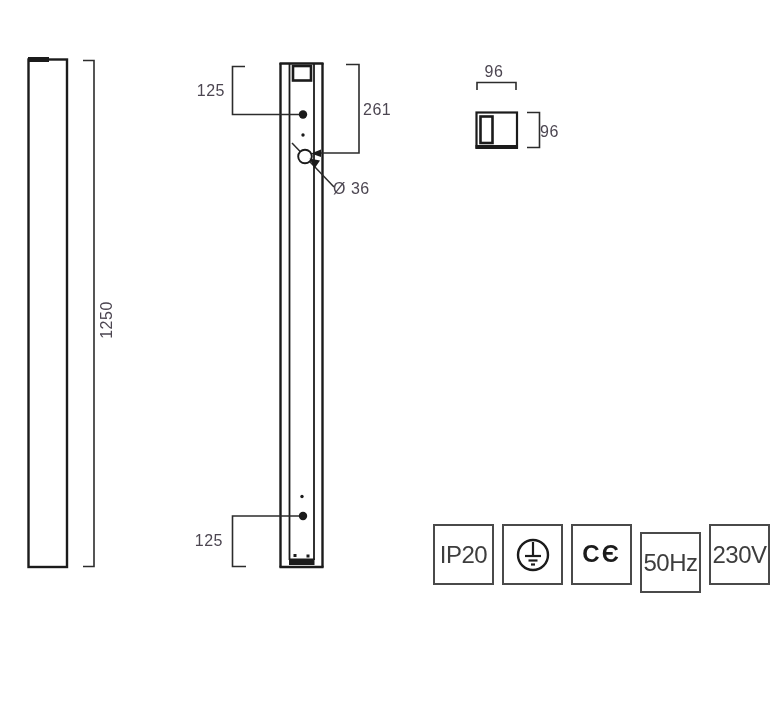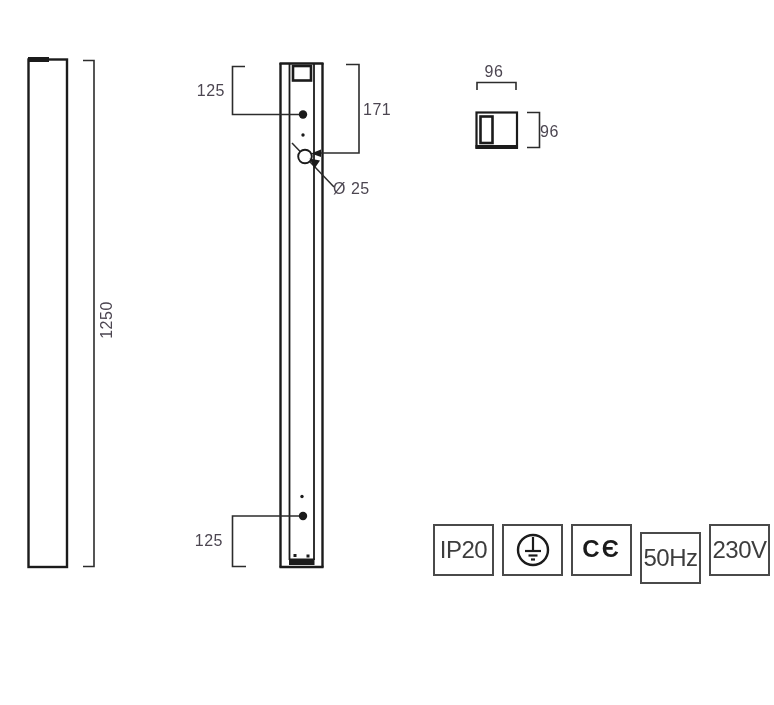--- a/index.html
+++ b/index.html
@@ -25,21 +25,21 @@
     white-space: nowrap;
   }
   .dim-label.rot {
     transform: rotate(-90deg);
     transform-origin: center center;
   }
   .badge {
     position: absolute;
     top: 524px;
     width: 61px;
-    height: 52px;
+    height: 61px;
     border: 2px solid #4a4a4a;
     box-sizing: border-box;
     background: #ffffff;
     display: flex;
     align-items: center;
     justify-content: center;
     color: #3d3d3d;
   }
   .badge .txt {
     font-size: 24px;
@@ -121,23 +121,23 @@
     </g>
     <g stroke="#2c2c2c" fill="none" stroke-width="1.6">
       <polyline points="527,112.5 539.5,112.5 539.5,147.5 527,147.5"></polyline>
     </g>
   </svg>
 
   <div class="dim-label rot" style="left:84px; top:311px; width:46px; text-align:center;">1250</div>
 
   <div class="dim-label" style="left:185px; top:82px; width:40px; text-align:right;">125</div>
 
-  <div class="dim-label" style="left:363px; top:101px; width:40px; text-align:left;">171</div>
+  <div class="dim-label" style="left:363px; top:101px; width:40px; text-align:left;">261</div>
 
-  <div class="dim-label" style="left:333px; top:180px; width:45px; text-align:left;">Ø 25</div>
+  <div class="dim-label" style="left:333px; top:180px; width:45px; text-align:left;">Ø 36</div>
 
   <div class="dim-label" style="left:183px; top:532px; width:40px; text-align:right;">125</div>
 
   <div class="dim-label" style="left:479px; top:63px; width:30px; text-align:center;">96</div>
 
   <div class="dim-label" style="left:540px; top:123px; width:30px; text-align:left;">96</div>
 
   <div class="badge" style="left:433px;">
     <span class="txt">IP20</span>
   </div>

